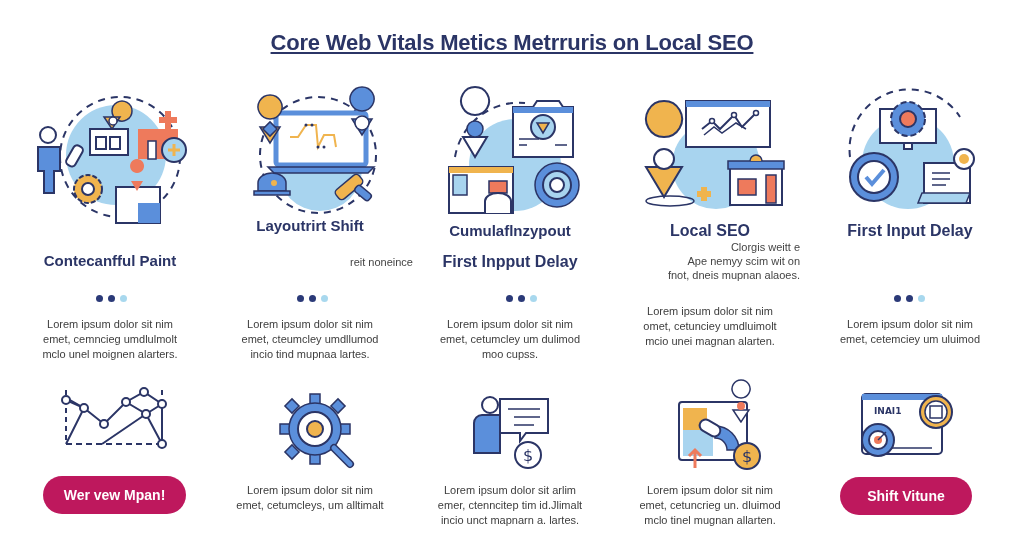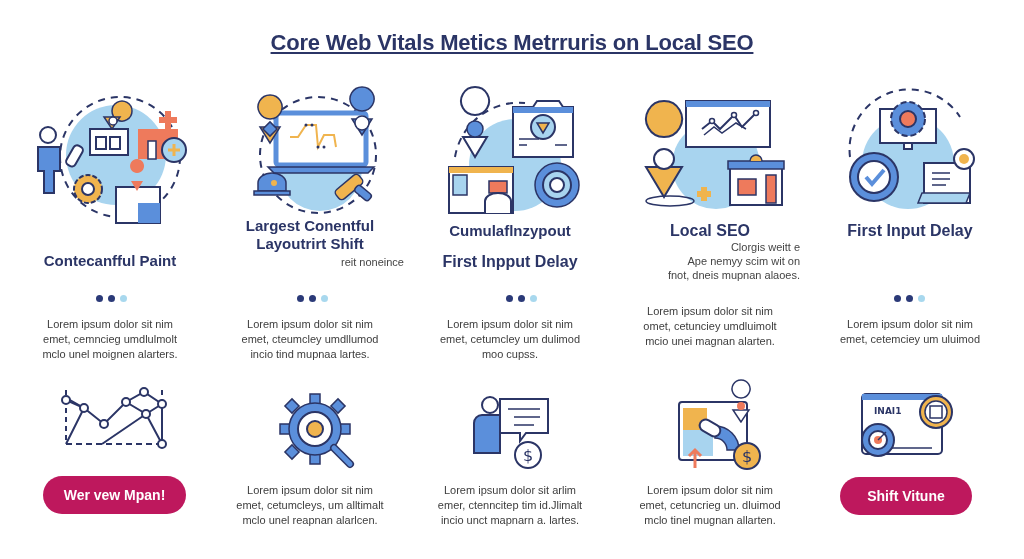--- a/index.html
+++ b/index.html
@@ -89,24 +89,23 @@
   <rect x="25" y="27" width="10" height="10" transform="rotate(45 30 32)" fill="#5b8fdb" stroke="#2b3566" stroke-width="1.5"></rect>
   <path d="M122 14 a12 12 0 1 1 0.1 0z M122 38 l-10 -16 h20z" fill="#5b8fdb" stroke="#2b3566" stroke-width="1.5"></path>
   <circle cx="122" cy="26" r="7" fill="#fff" stroke="#2b3566" stroke-width="1.5"></circle>
   <path d="M18 86 a14 10 0 0 1 28 0 v8 h-28z" fill="#5b8fdb" stroke="#2b3566" stroke-width="1.5"></path>
   <rect x="14" y="94" width="36" height="4" fill="#5b8fdb" stroke="#2b3566" stroke-width="1.5"></rect>
   <circle cx="34" cy="86" r="3" fill="#f0b44e"></circle>
   <rect x="94" y="84" width="30" height="12" rx="4" transform="rotate(-40 109 90)" fill="#f0b44e" stroke="#2b3566" stroke-width="1.5"></rect>
   <rect x="114" y="92" width="18" height="8" rx="3" transform="rotate(40 123 96)" fill="#5b8fdb" stroke="#2b3566" stroke-width="1.5"></rect>
 </svg>
 <div class="heading" style="left:220px;top:217px;width:180px;">
-  <div>Largest Conentful</div>
   <div>Layoutrirt Shift</div>
 </div>
-<div class="subtext" style="left:224px;top:255px;width:180px;">reit noneince</div>
+<div class="subtext" style="left:233px;top:255px;width:180px;">reit noneince</div>
 <div class="dots" style="left:297px;top:295px;">
   <span class="dot" style="background:#2b3a78"></span>
   <span class="dot" style="background:#2b3a78"></span>
   <span class="dot" style="background:#a8d8ee"></span>
 </div>
 <div class="para" style="left:220px;top:317px;width:180px;">
   <div>Lorem ipsum dolor sit nim</div>
   <div>emet, cteumcley umdllumod</div>
   <div>incio tind mupnaa lartes.</div>
 </div>
@@ -122,21 +121,20 @@
   </g>
   <circle cx="37" cy="37" r="26" fill="#5b8fdb" stroke="#2b3566" stroke-width="1.5"></circle>
   <circle cx="37" cy="37" r="17" fill="#fff" stroke="#2b3566" stroke-width="2"></circle>
   <circle cx="37" cy="37" r="8" fill="#f0b44e" stroke="#2b3566" stroke-width="2"></circle>
   <path d="M56 56 l16 16" stroke="#2b3566" stroke-width="8" stroke-linecap="round"></path>
   <path d="M56 56 l16 16" stroke="#5b8fdb" stroke-width="5" stroke-linecap="round"></path>
 </svg>
 <div class="para" style="left:220px;top:483px;width:180px;">
   <div>Lorem ipsum dolor sit nim</div>
   <div>emet, cetumcleys, um alltimalt</div>
-  <div>mclo unel reapnan alarlcen.</div>
 </div>
 
 <svg style="left:445px;top:97px" width="150" height="120" viewBox="0 0 150 120">
   <path d="M10 60 a65 65 0 0 1 70 -54" fill="none" stroke="#2b3566" stroke-width="2" stroke-dasharray="7 6"></path>
   <circle cx="70" cy="68" r="46" fill="#a8d4ef"></circle>
   <path d="M68 10 h20 l4 -6 h22 l4 6 h10 v50 h-60z" fill="#fff" stroke="#2b3566" stroke-width="2"></path>
   <rect x="68" y="10" width="60" height="6" fill="#5b8fdb"></rect>
   <circle cx="98" cy="30" r="12" fill="#a8d4ef" stroke="#2b3566" stroke-width="2"></circle>
   <path d="M92 26 h12 l-6 10z" fill="#f0b44e" stroke="#2b3566" stroke-width="1.5"></path>
   <path d="M74 42 h20 M110 48 h12 M74 48 h8" stroke="#2b3566" stroke-width="1.5"></path>

